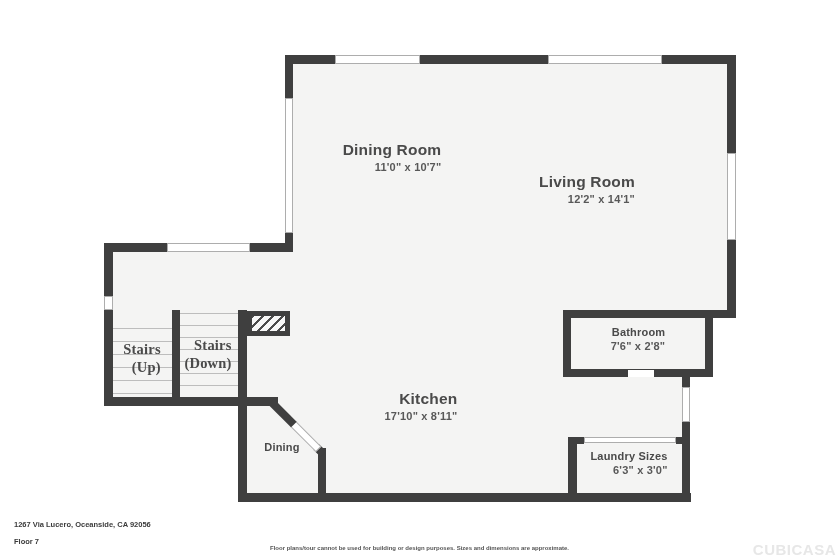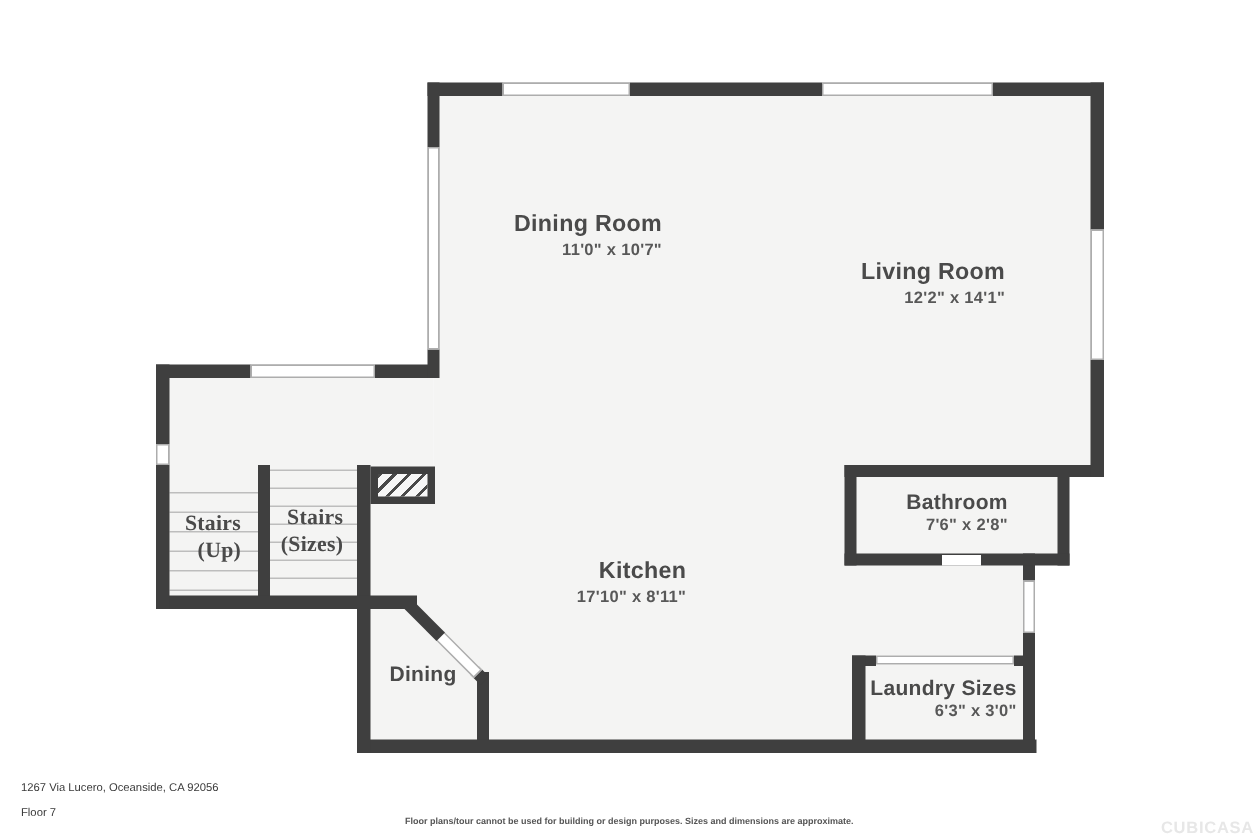--- a/index.html
+++ b/index.html
@@ -20,28 +20,28 @@
   .hatch-box{
     position:absolute;left:247px;top:311px;width:43px;height:25px;
     box-sizing:border-box;border:5px solid var(--wall,#3f3f3f);
     background:repeating-linear-gradient(135deg,#4a4a4a 0 2px,#f7f7f7 2px 7px);
   }
   .room-label{
     position:absolute;transform:translateX(-50%);
     text-align:right;color:#4a4a4a;white-space:nowrap;z-index:10;
   }
   .room-name{font-weight:bold;font-size:15.5px;letter-spacing:.2px;}
-  .room-name.sm{font-size:14px;}
+  .room-name.sm{font-size:11px;}
   .room-dims{font-size:11px;color:#585858;font-weight:bold;margin-top:2px;letter-spacing:.2px;}
   .stairs-label .room-name{font-size:14.5px;line-height:1.25;font-family:Liberation Serif, serif;}
-  .footer-text{position:absolute;color:#3a3a3a;font-weight:normal;}
+  .footer-text{position:absolute;color:#3a3a3a;font-weight:bold;}
   #address{left:14px;top:520px;font-size:7.5px;}
   #floor-label{left:14px;top:537px;font-size:7.5px;}
   #disclaimer{left:50%;transform:translateX(-50%);top:545px;font-size:6px;color:#555;font-weight:bold;white-space:nowrap;}
-  #watermark{right:3px;bottom:2px;position:absolute;font-size:11px;font-weight:bold;color:#e7e7e7;letter-spacing:.5px;}
+  #watermark{right:3px;bottom:2px;position:absolute;font-size:15px;font-weight:bold;color:#e7e7e7;letter-spacing:.5px;}
 </style>
 </head>
 <body>
 
 <div id="plan">
     <div class="floor" style="left: 567px; top: 314px; width: 142px; height: 59px;"></div>
     <div class="floor" style="left: 242px; top: 310px; width: 444px; height: 188px;"></div>
     <div class="floor" style="left: 108px; top: 248px; width: 181px; height: 153px;"></div>
     <div class="floor" style="left: 289px; top: 59px; width: 443px; height: 255px;"></div>
     <div class="step" style="left: 180px; top: 385px; width: 58px; height: 1px;"></div>
@@ -87,52 +87,52 @@
     <div class="door-gap" style="left: 628px; top: 370px; width: 26px; height: 7px;"></div>
     <div class="diag dark" style="left: 319px; top: 444px; width: 10px; height: 8px;"></div>
     <div class="diag white" style="left: 296px; top: 421px; width: 36px; height: 8px;"></div>
     <div class="diag dark" style="left: 274px; top: 399px; width: 32px; height: 8px;"></div>
 
   <div class="room-label" style="left:392px;top:141px;">
     <div class="room-name">Dining Room</div>
     <div class="room-dims">11'0" x 10'7"</div>
   </div>
 
-  <div class="room-label" style="left:622px;top:173px;">
+  <div class="room-label" style="left:587px;top:173px;">
     <div class="room-name">Living Room</div>
     <div class="room-dims">12'2" x 14'1"</div>
   </div>
 
   <div class="room-label" style="left:638px;top:326px;">
     <div class="room-name sm">Bathroom</div>
     <div class="room-dims">7'6" x 2'8"</div>
   </div>
 
-  <div class="room-label" style="left:421px;top:372px;">
+  <div class="room-label" style="left:421px;top:390px;">
     <div class="room-name">Kitchen</div>
     <div class="room-dims">17'10" x 8'11"</div>
   </div>
 
   <div class="room-label" style="left:282px;top:441px;">
     <div class="room-name sm">Dining</div>
   </div>
 
   <div class="room-label" style="left:629px;top:450px;">
     <div class="room-name sm">Laundry Sizes</div>
     <div class="room-dims">6'3" x 3'0"</div>
   </div>
 
   <div class="room-label stairs-label" style="left:142px;top:340px;">
     <div class="room-name">Stairs</div>
     <div class="room-name">(Up)</div>
   </div>
 
   <div class="room-label stairs-label" style="left:208px;top:336px;">
     <div class="room-name">Stairs</div>
-    <div class="room-name">(Sizes)</div>
+    <div class="room-name">(Down)</div>
   </div>
 
   <div class="hatch-box"></div>
 </div>
 
 <div id="address" class="footer-text">1267 Via Lucero, Oceanside, CA 92056</div>
 <div id="floor-label" class="footer-text">Floor 7</div>
 <div id="disclaimer" class="footer-text">Floor plans/tour cannot be used for building or design purposes. Sizes and dimensions are approximate.</div>
 <div id="watermark">CUBICASA</div>
 

